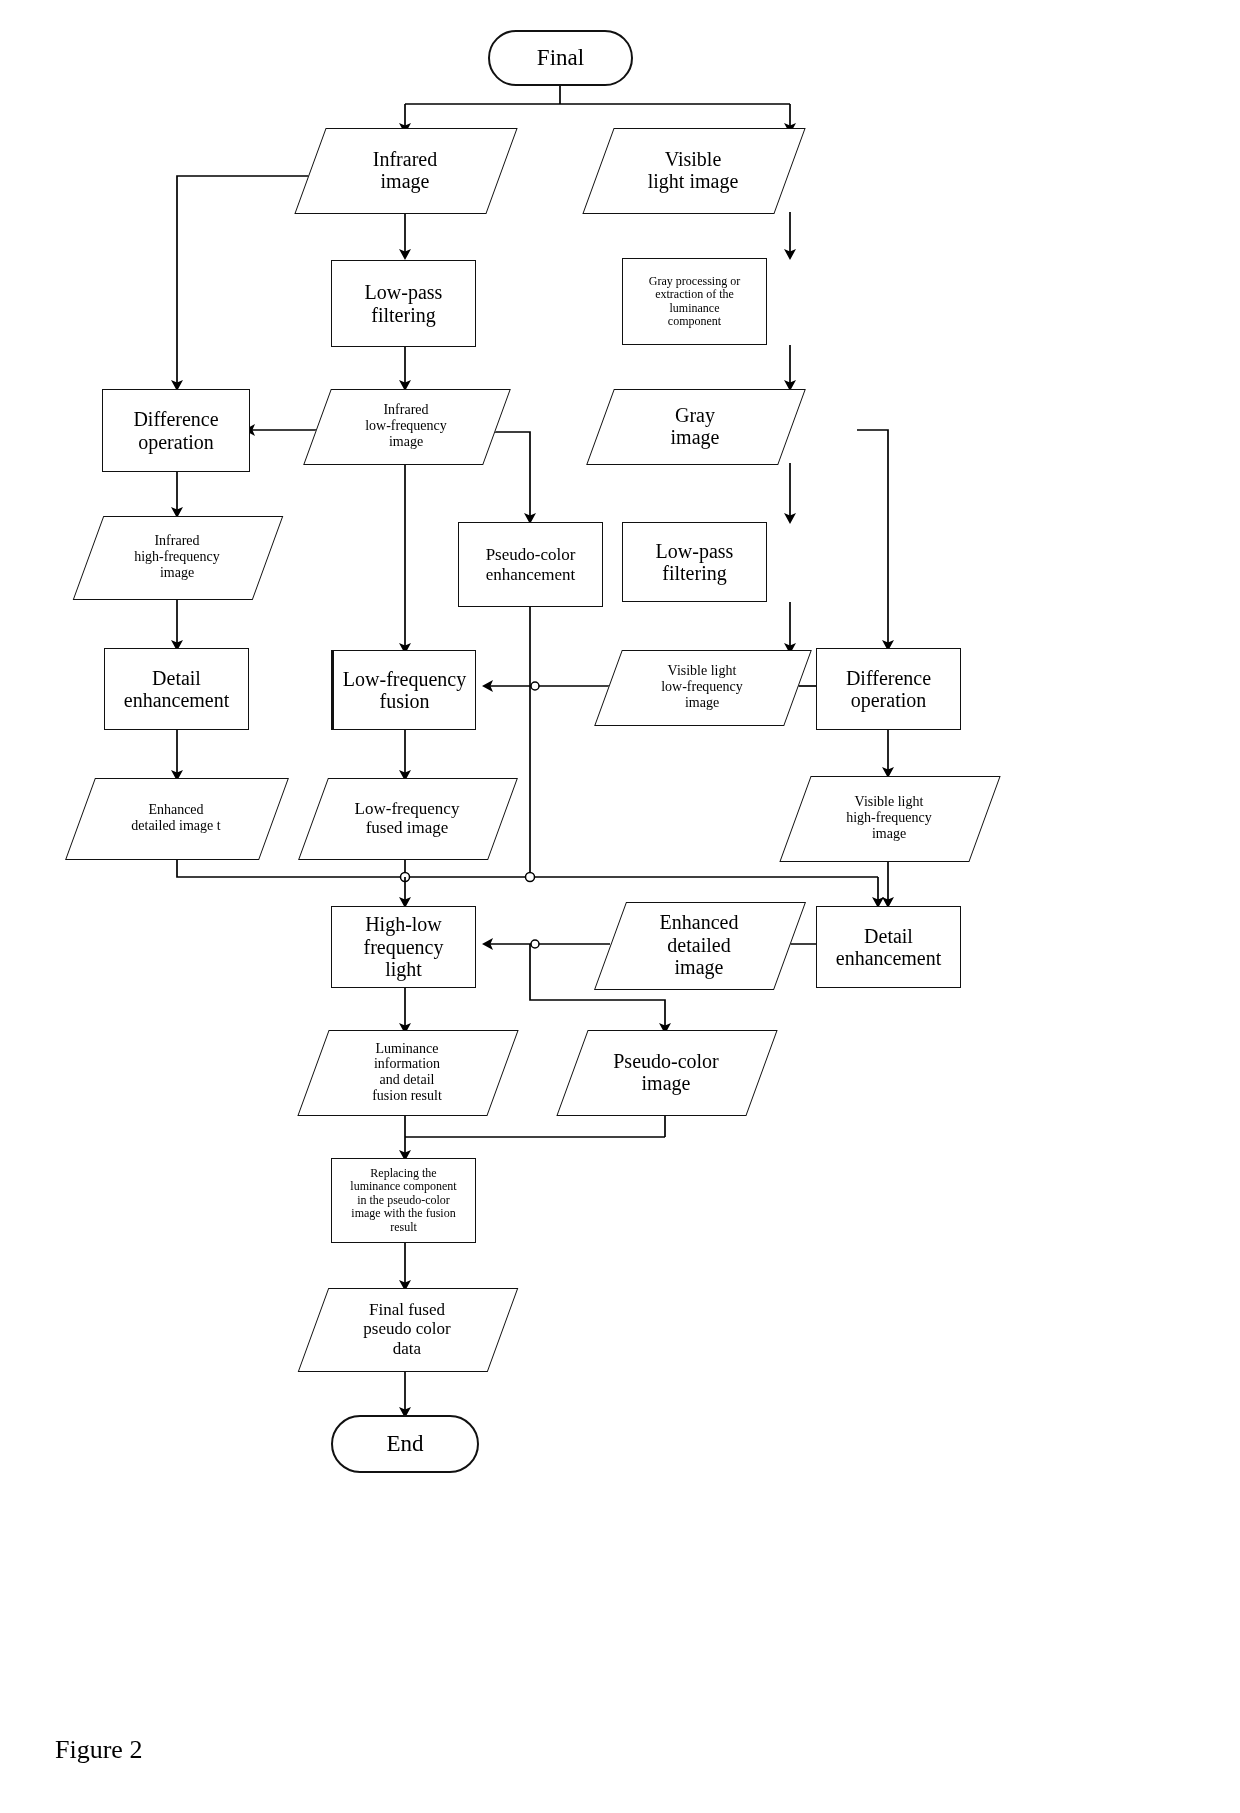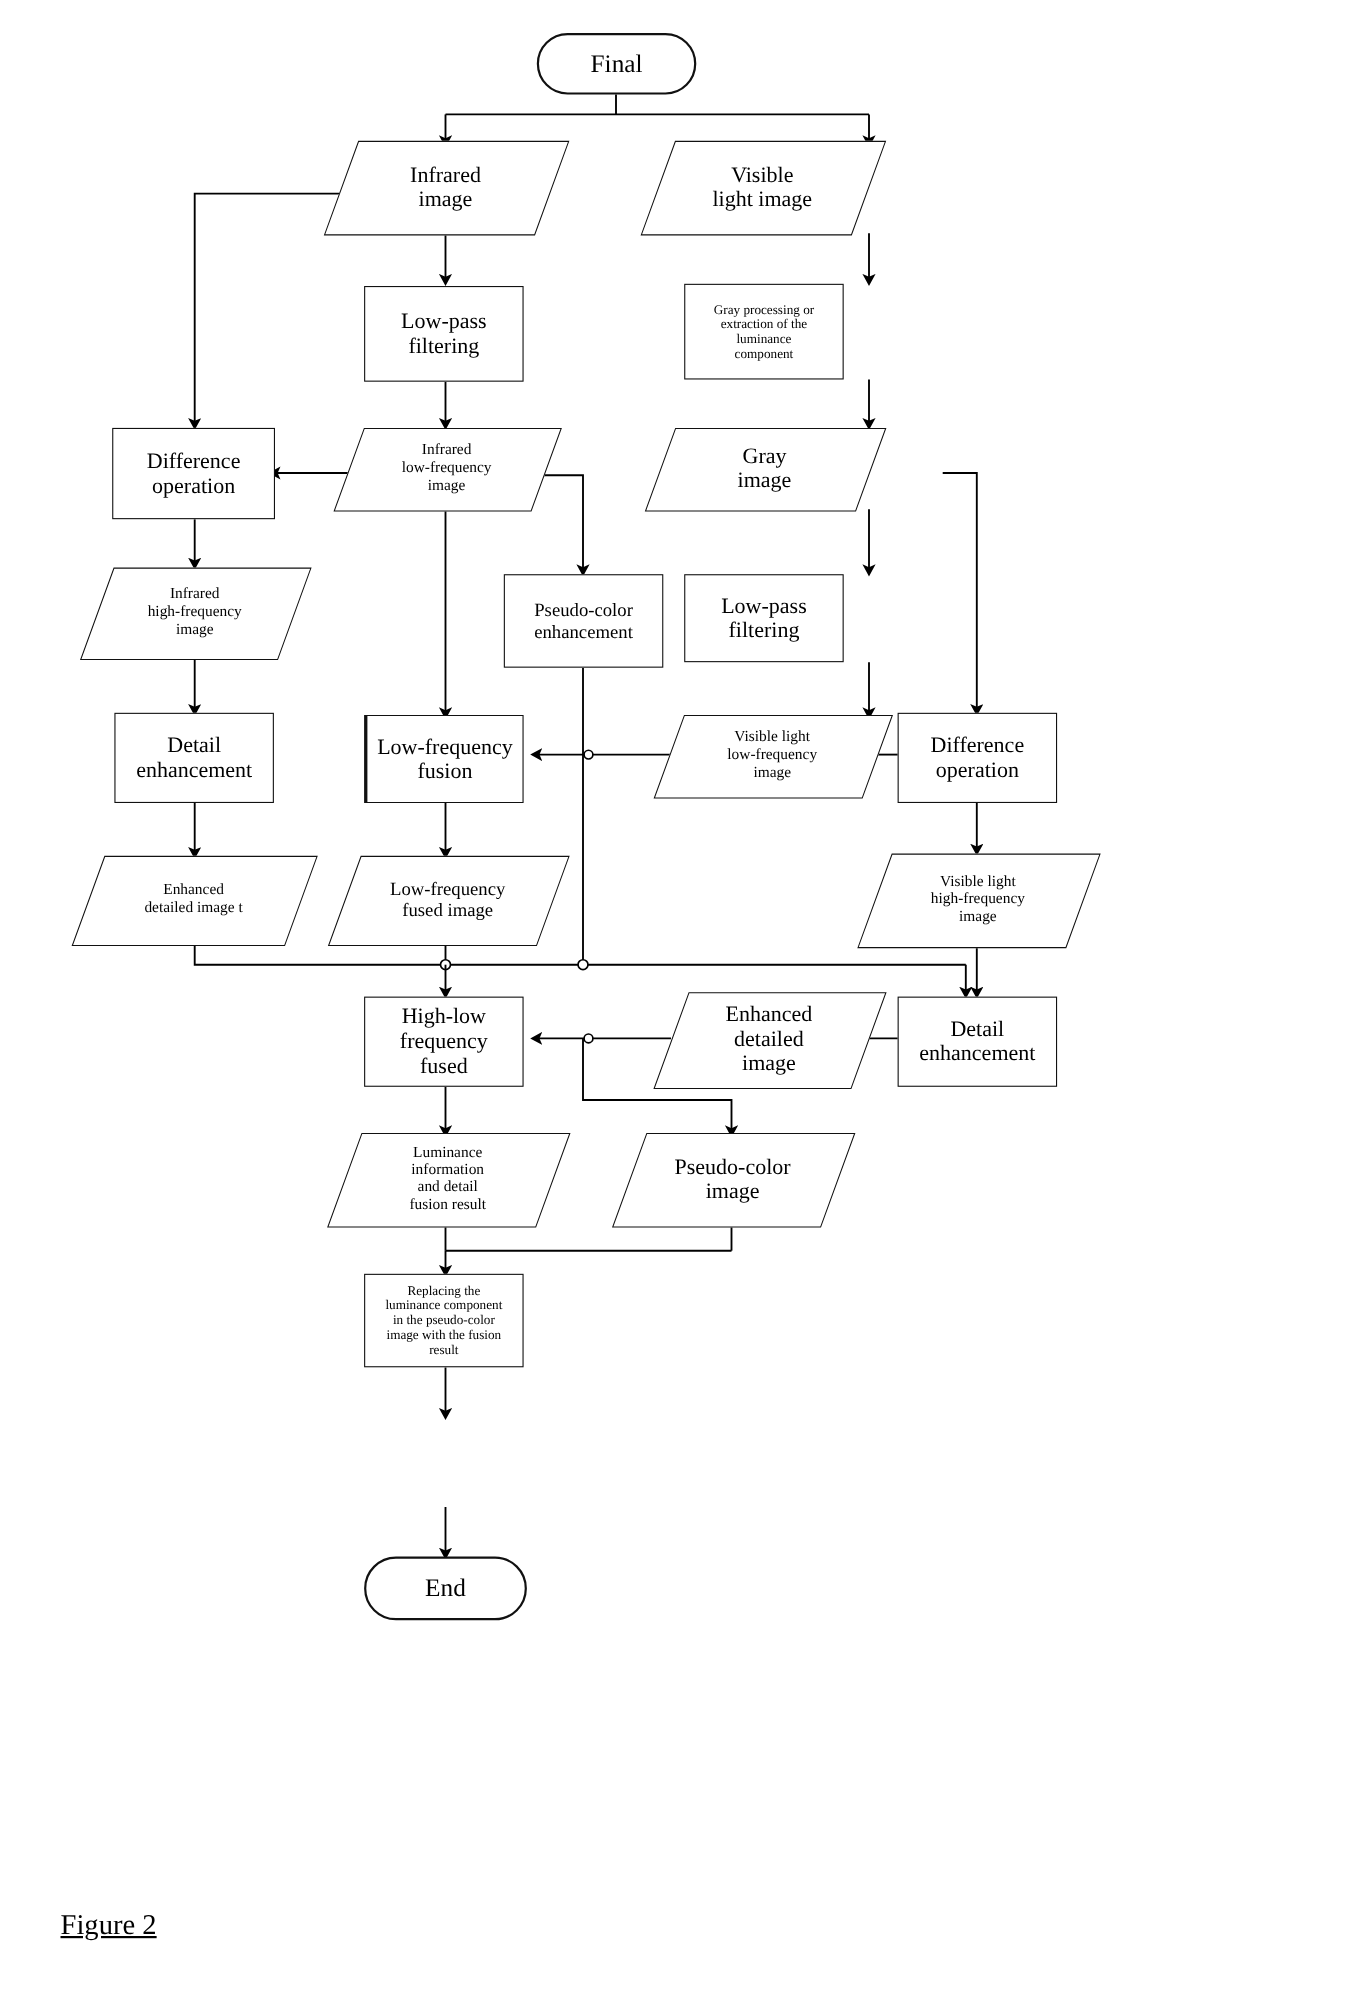--- a/index.html
+++ b/index.html
@@ -87,21 +87,20 @@
     z-index: 1;
     pointer-events: none;
   }
 
   #figure-caption {
     position: absolute;
     left: 55px;
     top: 1735px;
     font-size: 26px;
     font-family: "Liberation Serif", "DejaVu Serif", serif;
-    text-decoration: underline;
   }
 </style>
 </head>
 <body>
 
 <div id="canvas">
 
   <svg id="wires" viewBox="0 0 1240 1813" width="1240" height="1813">
     <defs>
       <marker id="ah" markerWidth="13" markerHeight="13" refX="5" refY="6" orient="auto" markerUnits="userSpaceOnUse">
@@ -282,21 +281,21 @@
   <div class="node data t-sm" style="left:795px; top:776px; width:188px; height:84px;">
     <div class="skew"></div>
     <span class="lbl">Visible light
 high-frequency
 image</span>
   </div>
 
   <div class="node proc t-lg" style="left:331px; top:906px; width:145px; height:82px;">
     <span class="lbl">High-low
 frequency
-fused</span>
+light</span>
   </div>
 
   <div class="node data t-lg" style="left:610px; top:902px; width:178px; height:86px;">
     <div class="skew"></div>
     <span class="lbl">Enhanced
 detailed
 image</span>
   </div>
 
   <div class="node proc t-lg" style="left:816px; top:906px; width:145px; height:82px;">
@@ -319,20 +318,26 @@
   </div>
 
   <div class="node proc t-xs" style="left:331px; top:1158px; width:145px; height:85px;">
     <span class="lbl">Replacing the
 luminance component
 in the pseudo-color
 image with the fusion
 result</span>
   </div>
 
+  <div class="node data t-md" style="left:313px; top:1288px; width:188px; height:82px;">
+    <div class="skew"></div>
+    <span class="lbl">Final fused
+pseudo color
+data</span>
+  </div>
 
   <div class="node term t-xl" style="left:331px; top:1415px; width:148px; height:58px;align-items:center;">
     <span class="lbl">End</span>
   </div>
 
 </div>
 
 <div id="figure-caption">Figure 2</div>
 
 </body></html>

